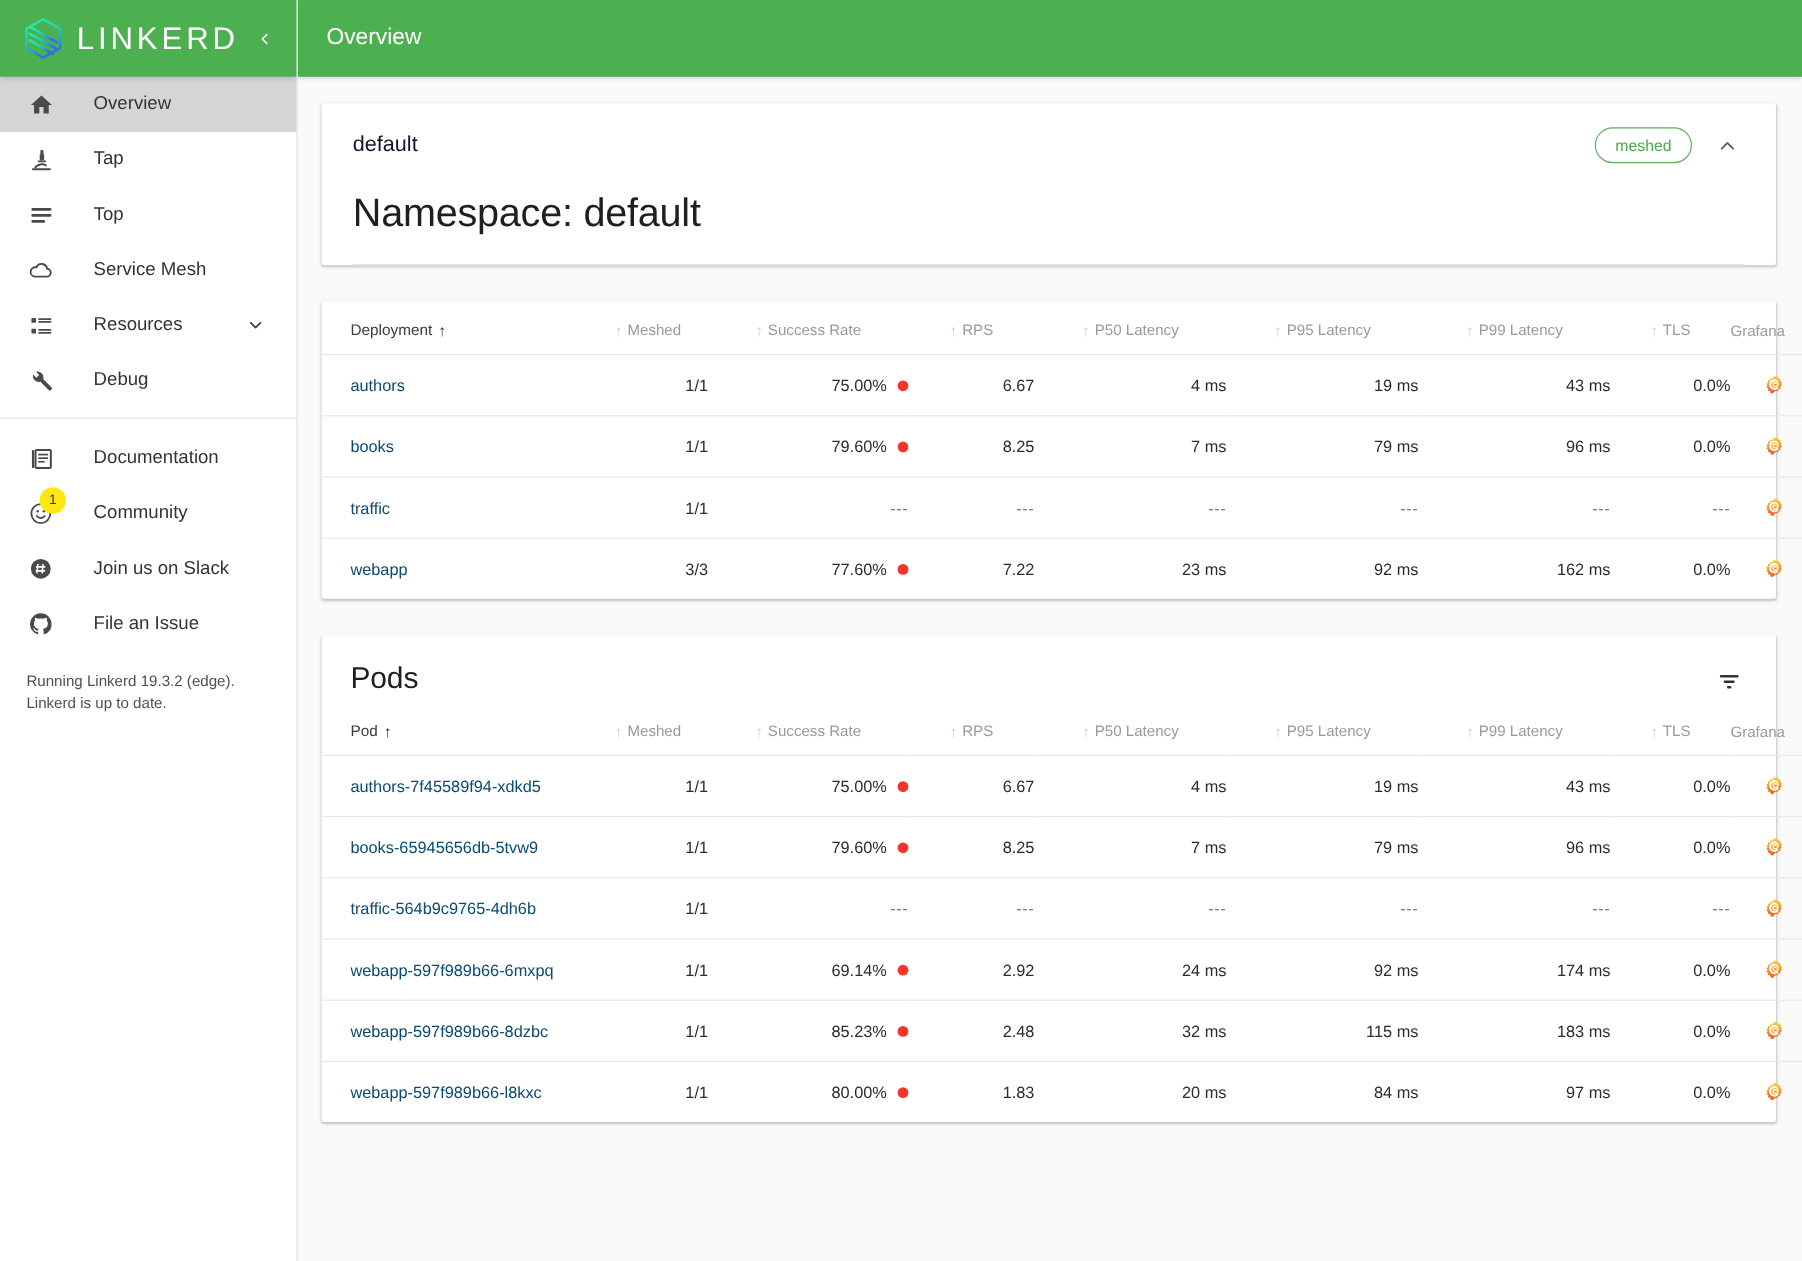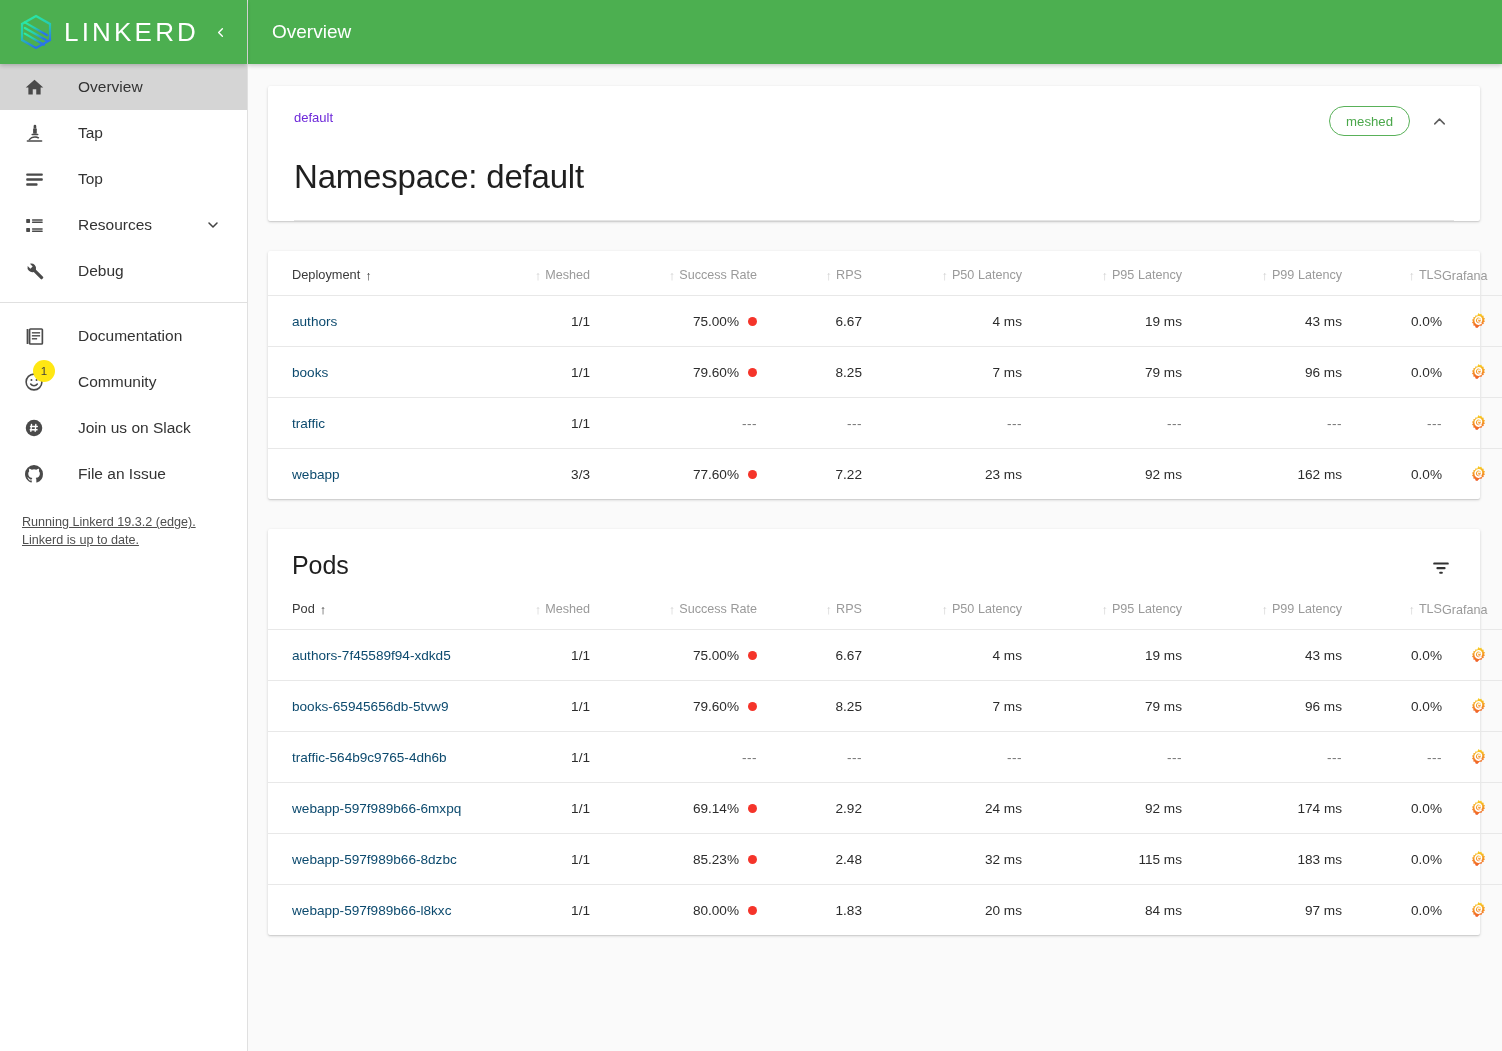--- a/index.html
+++ b/index.html
@@ -62,21 +62,21 @@
   .badge-count {
     position: absolute; top: -10px; left: 11px;
     width: 22px; height: 22px; border-radius: 50%;
     background: #ffe713; color: #3f3f3f;
     font-size: 11.5px; display: flex;
     align-items: center; justify-content: center;
     font-weight: 400;
   }
   .version-box {
     padding: 16px 0 0 22px; font-size: 12.6px;
-    color: #4f4f4f; line-height: 1.45; text-decoration: underline;
+    color: #4f4f4f; line-height: 1.45;
   }
 
   
   .main { flex: 1; height: 1051px; display: flex; flex-direction: column; background: #fafafa; overflow: hidden; }
   .topbar {
     height: 64px; background: #4caf50; color: #fff;
     display: flex; align-items: center; padding-left: 24px;
     font-size: 19px; font-weight: 400;
     box-shadow: 0 2px 4px rgba(0,0,0,.18);
     position: relative; z-index: 4; flex: 0 0 64px;
@@ -84,21 +84,21 @@
   .content { flex: 1; padding: 22px 22px 0 20px; overflow: hidden; }
 
   .card {
     background: #fff;
     box-shadow: 0 1px 3px rgba(0,0,0,.17), 0 1px 1px rgba(0,0,0,.07);
     border-radius: 2px;
   }
 
   .ns-card { padding: 20px 26px 0 26px; margin-bottom: 30px; }
   .ns-head { display: flex; align-items: flex-start; }
-  .ns-crumb { font-size: 13px; color: #6d28d9; padding-top: 4px; flex: 1; }
+  .ns-crumb { font-size: 18px; color: #0f172a; padding-top: 4px; flex: 1; }
   .meshed-chip {
     border: 1px solid #59b159; color: #4aa74a;
     border-radius: 16px; height: 30px; min-width: 80px;
     display: inline-flex; align-items: center; justify-content: center;
     font-size: 13.2px; padding: 0 16px; background: #fff;
     cursor: pointer;
   }
   .ns-collapse {
     width: 30px; height: 30px; margin-left: 14px;
     display: flex; align-items: center; justify-content: center;
@@ -117,21 +117,21 @@
   }
   .table-title { font-size: 25px; font-weight: 400; color: #1f1f1f; flex: 1; letter-spacing: -.1px; }
   .filter-btn {
     width: 34px; height: 34px; cursor: pointer;
     display: flex; align-items: center; justify-content: center;
   }
 
   table { width: 100%; border-collapse: collapse; table-layout: fixed; }
   thead th {
     font-size: 12.6px; font-weight: 400; color: #9a9a9a;
-    padding: 16px 0 12px 0; text-align: right;
+    padding: 16px 0 12px 0; text-align: center;
     white-space: nowrap; vertical-align: bottom; cursor: pointer;
   }
   thead th.col-name { text-align: left; padding-left: 24px; color: #3a3a3a; font-size: 12.8px; }
   thead th.col-graf { text-align: right; padding-right: 48px; cursor: default; }
   .sort-arrow { display: inline-block; margin-right: 4px; color: #cfcfcf; font-size: 13px; vertical-align: -1px; }
   .sort-arrow.active { color: #2b2b2b; margin-right: 0; margin-left: 5px; }
 
   tbody tr { border-top: 1px solid #e8e8e8; }
   tbody td {
     font-size: 13.6px; color: #2c2c2c; text-align: right;
@@ -225,20 +225,28 @@
           <svg width="21" height="21" viewBox="0 0 24 24" fill="currentColor">
             <rect x="2.5" y="5" width="19" height="2.6" rx="1"></rect>
             <rect x="2.5" y="10.7" width="19" height="2.6" rx="1"></rect>
             <rect x="2.5" y="16.4" width="13" height="2.6" rx="1"></rect>
           </svg>
         </span>
         <span class="nav-label">Top</span>
       </div>
 
 
+      <div class="nav-item">
+        <span class="nav-ico">
+          <svg width="22" height="22" viewBox="0 0 24 24" fill="none" stroke="currentColor" stroke-width="1.7">
+              <path d="M6.2 18h11.2a3.6 3.6 0 00.4-7.18A5.2 5.2 0 007.9 9.6 3.9 3.9 0 006.2 18z"></path>
+            </svg>
+        </span>
+        <span class="nav-label">Service Mesh</span>
+      </div>
 
       <div class="nav-item">
         <span class="nav-ico">
           <svg width="21" height="21" viewBox="0 0 24 24" fill="currentColor">
             <rect x="2.5" y="4.6" width="4.4" height="4.4" rx=".7"></rect>
             <rect x="9" y="4.8" width="12.5" height="1.7" rx=".8"></rect>
             <rect x="9" y="7.5" width="12.5" height="1.7" rx=".8"></rect>
             <rect x="2.5" y="14.9" width="4.4" height="4.4" rx=".7"></rect>
             <rect x="9" y="15.1" width="12.5" height="1.7" rx=".8"></rect>
             <rect x="9" y="17.8" width="12.5" height="1.7" rx=".8"></rect>

